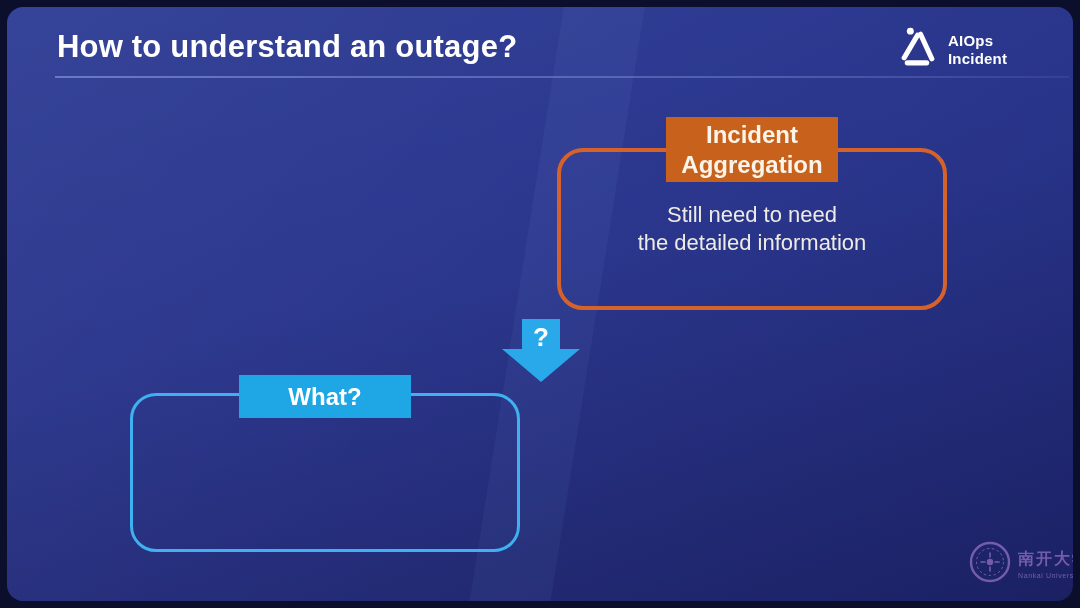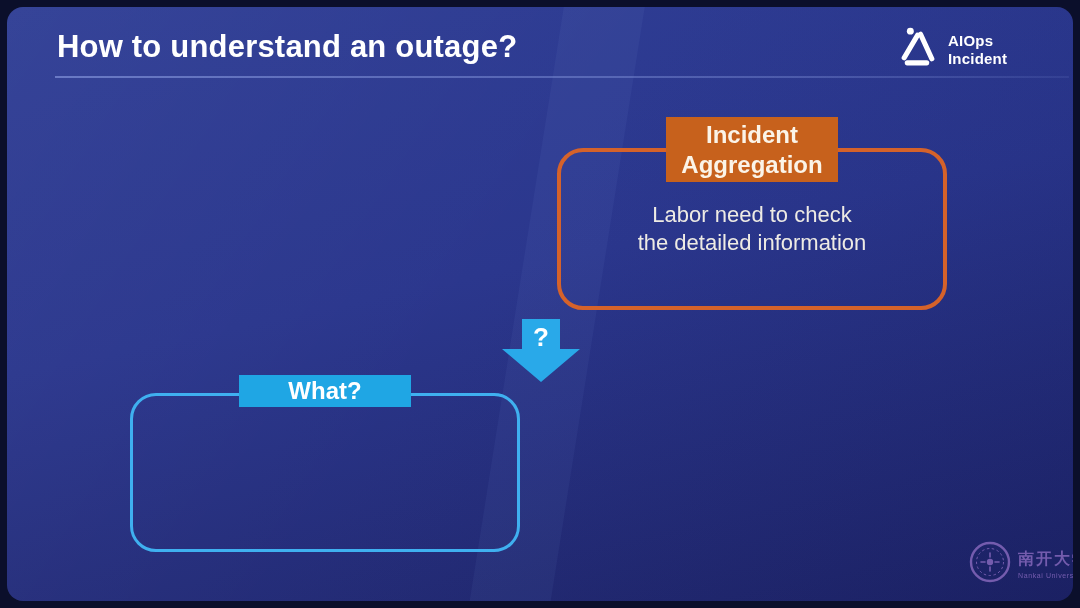--- a/index.html
+++ b/index.html
@@ -108,21 +108,21 @@
   }
   .box.blue .body { color: #f6f4ef; }
 
   #box-manual   { left: 123px; top: 141px; height: 162px; }
   #box-incident { left: 550px; top: 141px; height: 162px; padding-left: 28px; }
   #box-what     { left: 123px; top: 386px; height: 159px; }
   #box-how      { left: 550px; top: 386px; height: 159px; }
 
   #box-manual .tab   { top: -19px; height: 37px; }
   #box-incident .tab { top: -35px; height: 65px; }
-  #box-what .tab, #box-how .tab { top: -21px; height: 32px; }
+  #box-what .tab, #box-how .tab { top: -21px; height: 43px; }
 
   .connector {
     position: absolute;
     left: 495px; top: 312px;
     width: 78px; height: 63px;
   }
   .connector .qmark {
     position: absolute;
     left: 0; right: 0;
     top: 3px;
@@ -180,21 +180,21 @@
       <div class="brand-text">
         <div>AIOps</div>
         <div>Incident</div>
       </div>
     </div>
 
 
     <div class="box orange" id="box-incident">
       <div class="tab">Incident
 Aggregation</div>
-      <div class="body">Labor need to check
+      <div class="body">Still need to need
 the detailed information</div>
     </div>
 
     <div class="connector">
       <svg width="78" height="63" viewBox="0 0 78 63">
         <polygon points="20,0 58,0 58,30 78,30 39,63 0,30 20,30" fill="var(--arrow, #29A9E9)"></polygon>
       </svg>
       <div class="qmark">?</div>
     </div>
 

